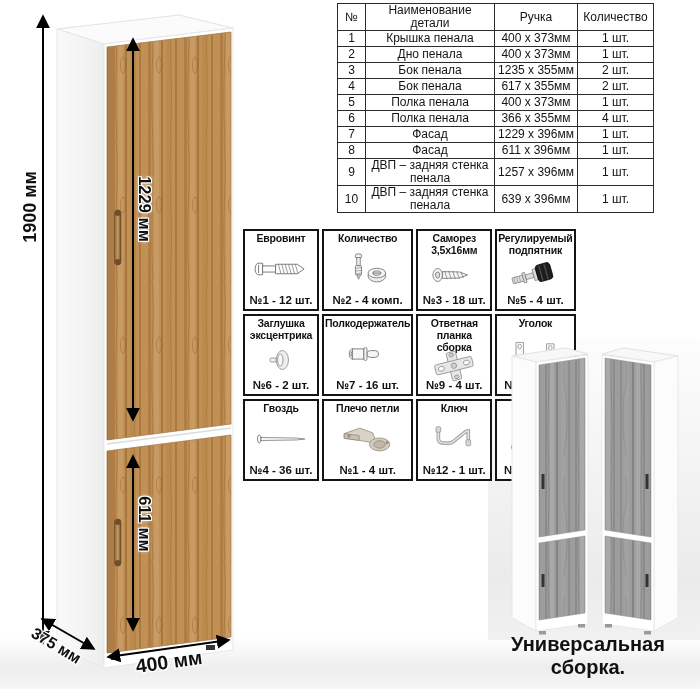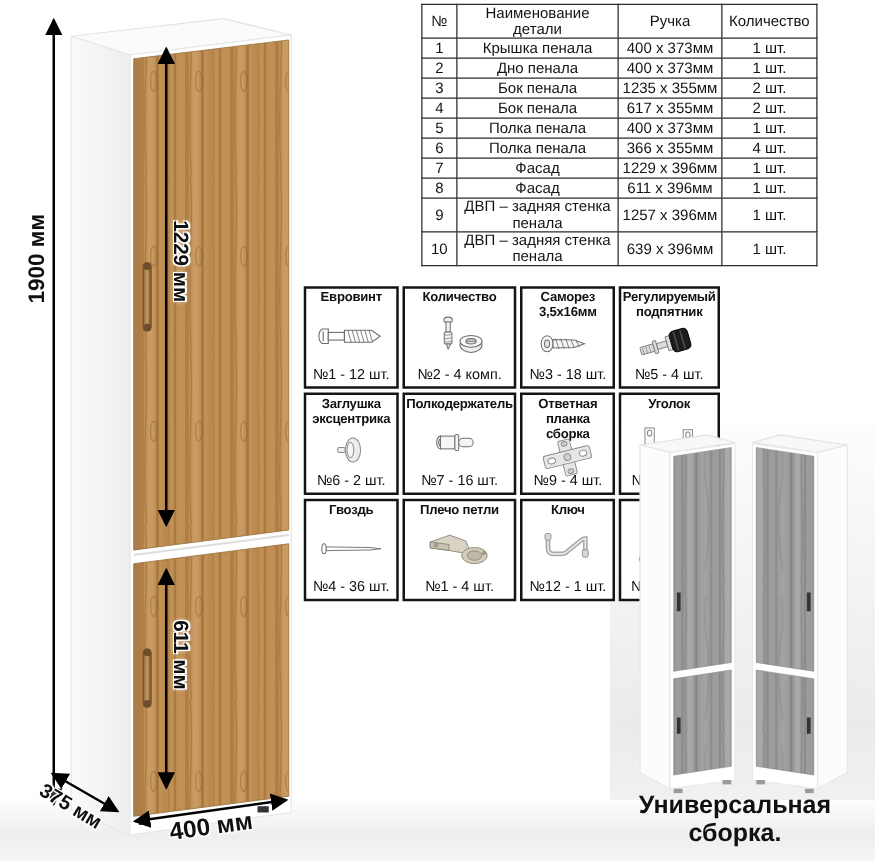--- a/index.html
+++ b/index.html
@@ -15,21 +15,21 @@
   .parts-table td{height:15px;}
   .td-num,.td-size,.td-qty{text-align:center;}
   .td-name{text-align:center;}
   
   .hw-grid{position:absolute;left:243px;top:229px;width:239px;display:grid;
            grid-template-columns:1fr 1fr 1fr 1fr;grid-auto-rows:82px;gap:3px;}
   .hw-cell{border:2px solid #141414;background:#fff;box-sizing:border-box;
            display:flex;flex-direction:column;align-items:center;justify-content:space-between;
            padding:2px 1px;}
   .hw-title{font-weight:bold;font-size:10.5px;letter-spacing:-0.2px;line-height:1.12;text-align:center;}
-  .hw-qty{font-weight:normal;font-size:11.5px;white-space:nowrap;margin-bottom:1px;}
+  .hw-qty{font-weight:bold;font-size:11.5px;white-space:nowrap;margin-bottom:1px;}
   .hw-icon-box{flex:1;display:flex;align-items:center;justify-content:center;min-height:0;}
   .hw-ic{width:70px;height:34px;}
   
   .dim-label{position:absolute;font-weight:bold;color:#101010;white-space:nowrap;
              text-shadow:-1px -1px 0 #fff,1px -1px 0 #fff,-1px 1px 0 #fff,1px 1px 0 #fff,0 0 4px #fff;}
   #lbl-1900{left:30px;top:207px;font-size:18px;transform:translate(-50%,-50%) rotate(-90deg);}
   #lbl-1229{left:144px;top:209px;font-size:16.5px;transform:translate(-50%,-50%) rotate(90deg);}
   #lbl-611{left:144px;top:524px;font-size:16.5px;transform:translate(-50%,-50%) rotate(90deg);}
   #lbl-375{left:56px;top:646px;font-size:16px;transform:translate(-50%,-50%) rotate(31deg);}
   #lbl-400{left:169px;top:662px;font-size:19.5px;transform:translate(-50%,-50%) rotate(-8deg);}

